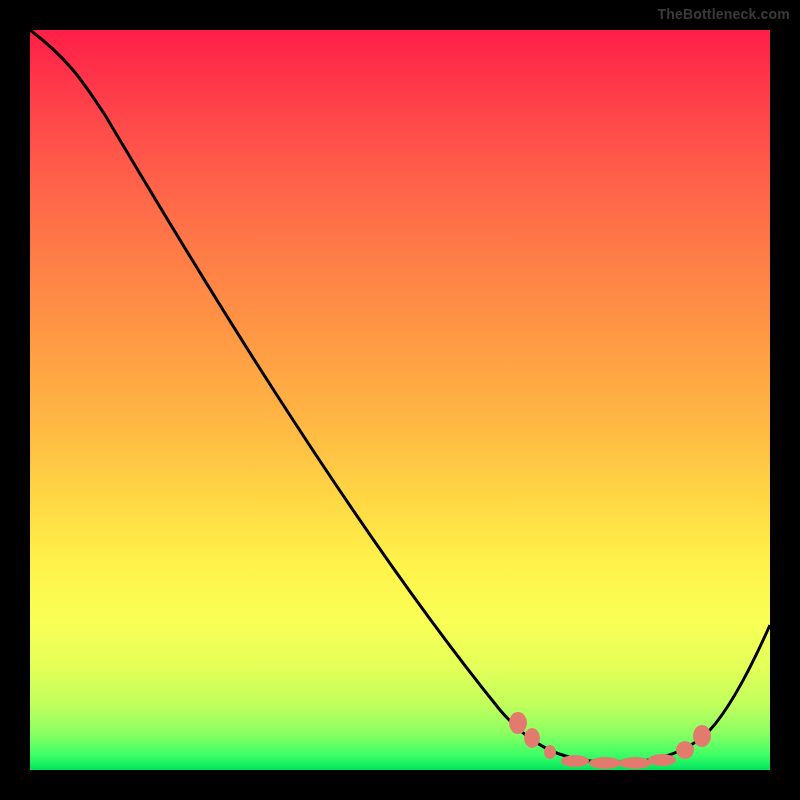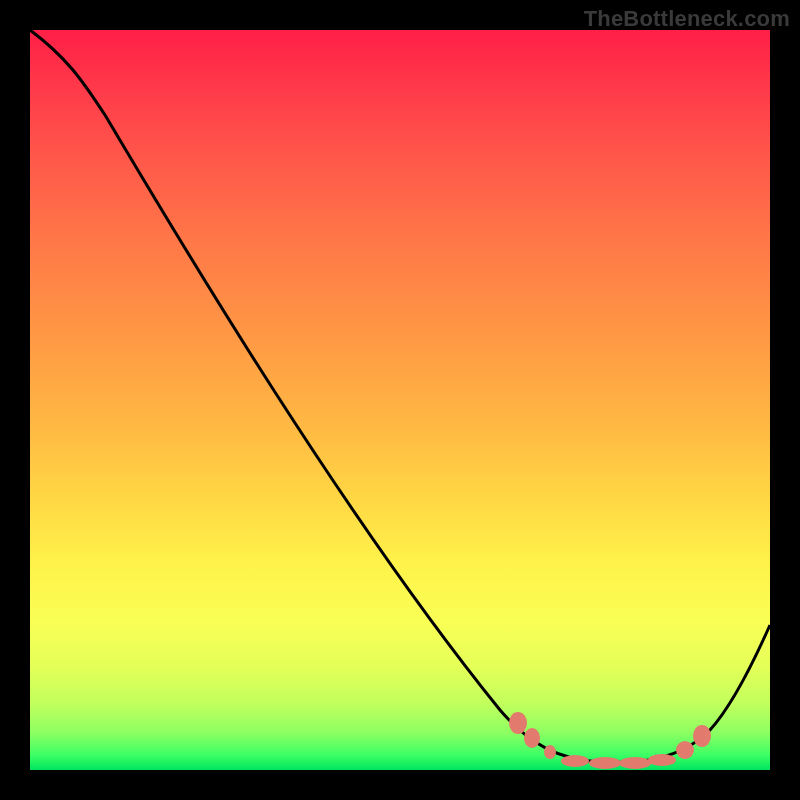--- a/index.html
+++ b/index.html
@@ -15,21 +15,21 @@
     position: relative;
     width: 800px;
     height: 800px;
     background: #000;
   }
   .watermark {
     position: absolute;
     top: 6px;
     right: 10px;
     color: #3a3a3a;
-    font-size: 22px;
+    font-size: 14px;
     font-weight: 600;
     letter-spacing: 0.2px;
     z-index: 10;
   }
   .plot-area {
     position: absolute;
     left: 30px;
     top: 30px;
     width: 740px;
     height: 740px;

